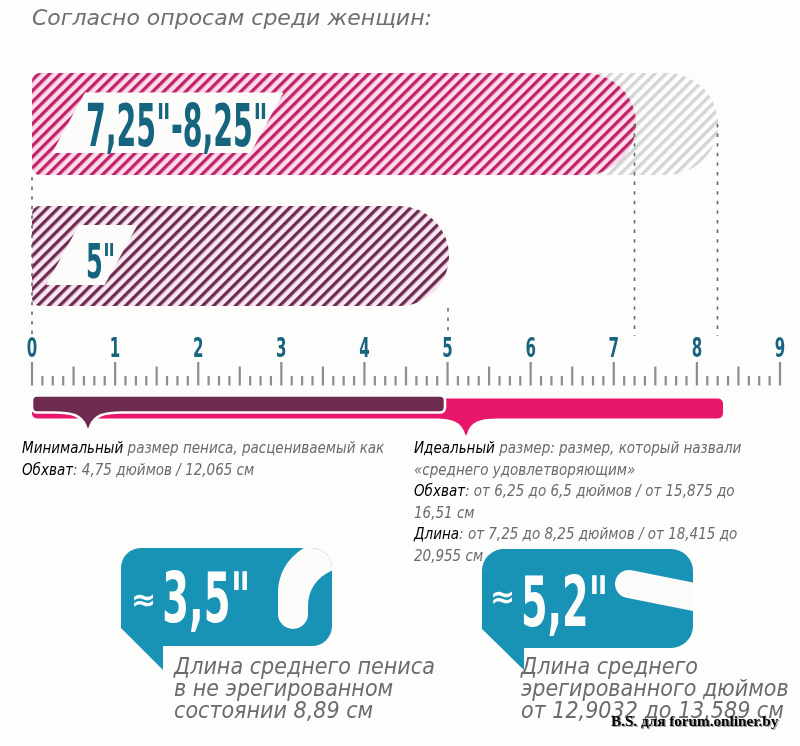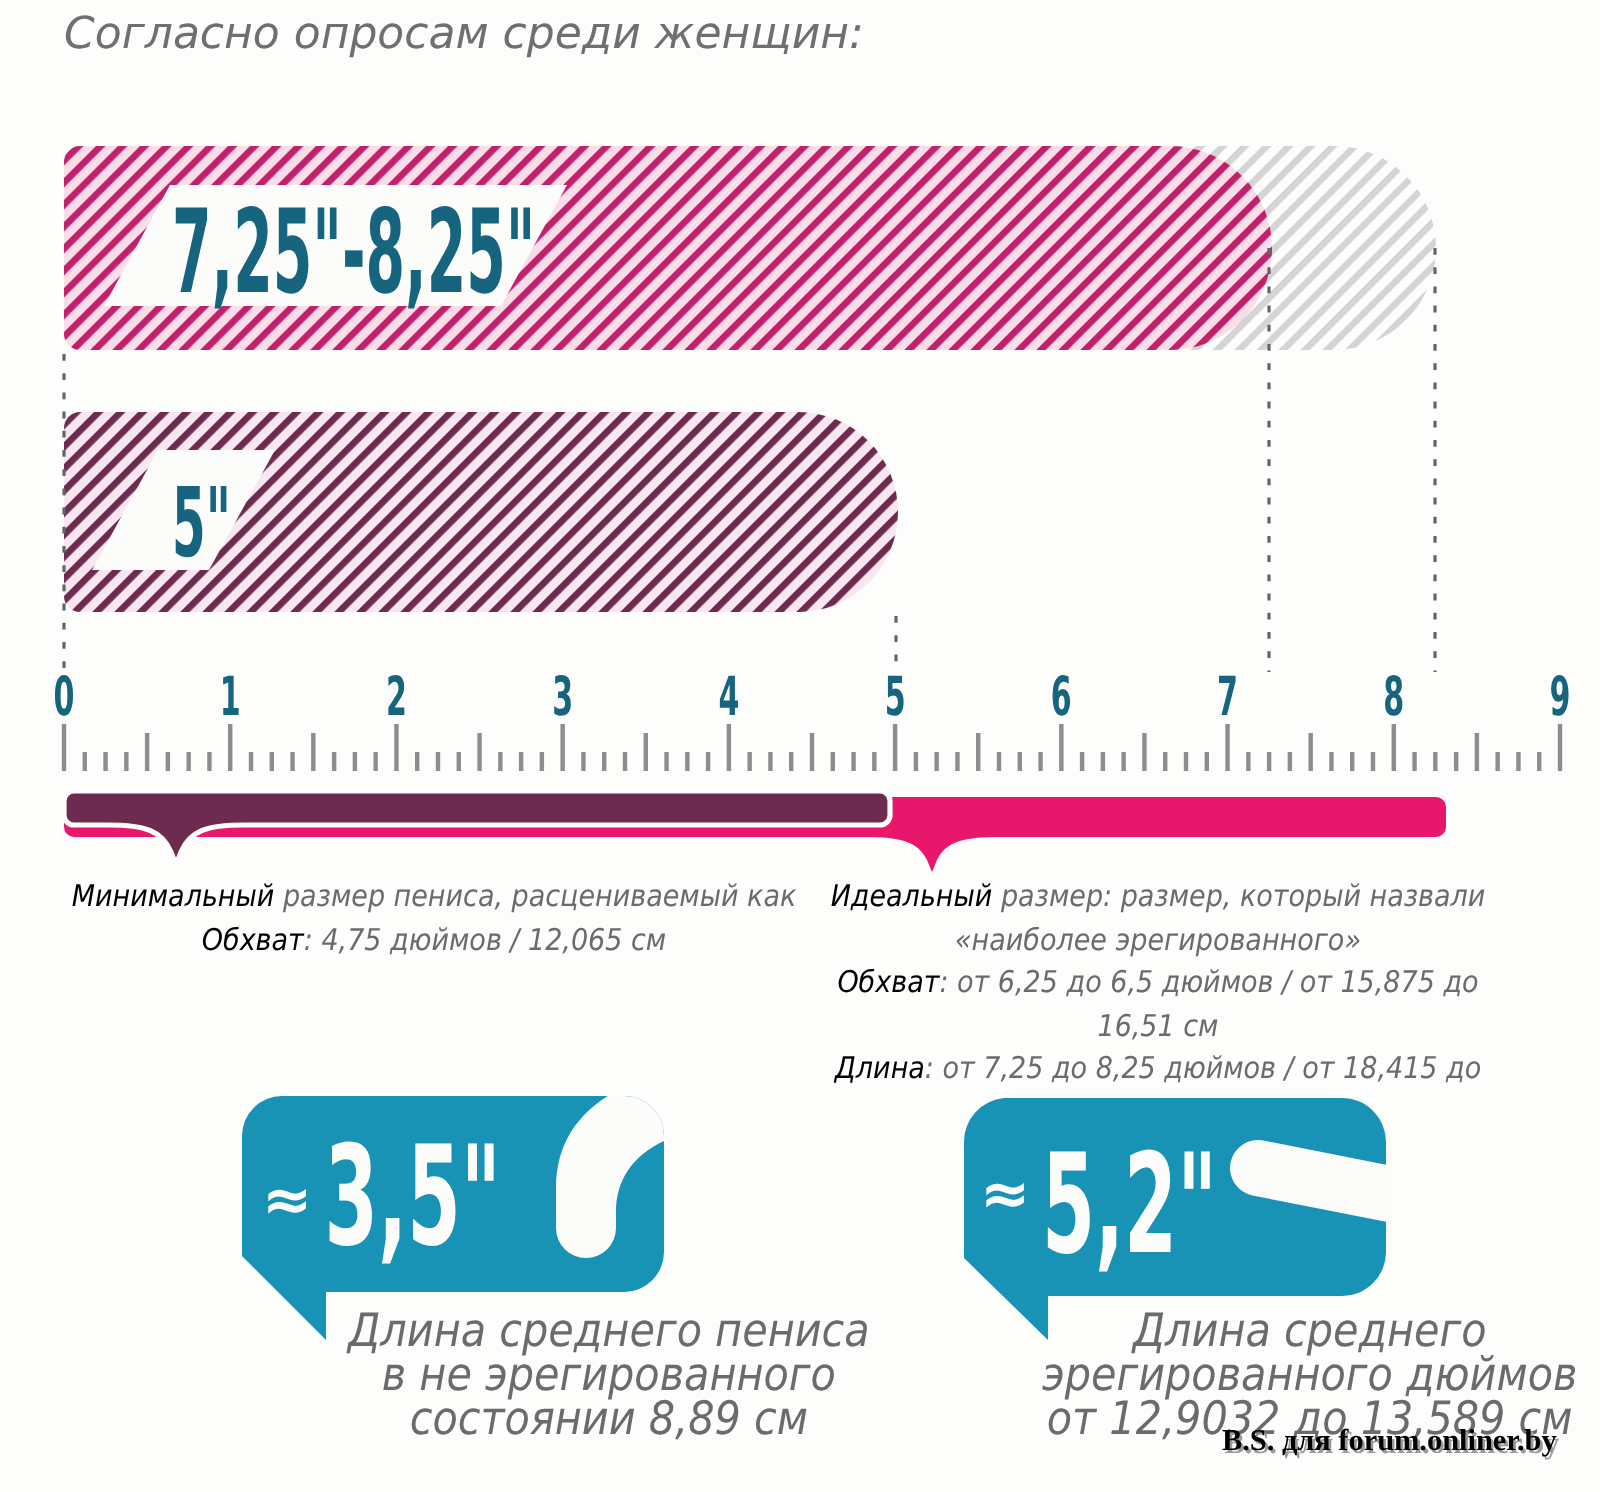--- a/index.html
+++ b/index.html
@@ -1,18 +1,18 @@
 <!DOCTYPE html>
 <html><head>
 <meta charset="utf-8">
 <style>
   html,body{margin:0;padding:0;}
   body{width:800px;height:746px;background:#fdfdfc;overflow:hidden;
        font-family:"DejaVu Sans","Liberation Sans",sans-serif;}
-  #stage{position:relative;width:684px;height:746px;background:#fdfdfc;text-align:center;}
+  #stage{position:relative;width:684px;height:746px;background:#fdfdfc;}
   svg.layer{position:absolute;left:0;top:0;width:800px;height:746px;}
   .title{position:absolute;left:32px;top:5px;font-family:"DejaVu Sans","Liberation Sans",sans-serif;
     font-style:italic;font-size:22px;color:#6f6f6f;white-space:nowrap;}
   .rulernum{font-family:"DejaVu Sans Condensed","DejaVu Sans",sans-serif;font-weight:bold;font-size:27px;}
   .barnum{font-family:"DejaVu Sans Condensed","DejaVu Sans",sans-serif;font-weight:bold;font-size:58px;
           fill:#17647f;letter-spacing:0px;}
   .barnum2{font-family:"DejaVu Sans Condensed","DejaVu Sans",sans-serif;font-weight:bold;font-size:48px;
           fill:#17647f;letter-spacing:0px;}
   .legend{position:absolute;font-family:"DejaVu Sans Condensed","DejaVu Sans",sans-serif;
           font-style:italic;font-size:15px;line-height:21.6px;}
@@ -35,28 +35,28 @@
 <body>
 
 <div id="stage">
   <div class="title">Согласно опросам среди женщин:</div>
   <div class="legend lg1">
     <div class="lline"><span class="tl">Минимальный</span><span class="gr"> размер пениса, расцениваемый как</span></div>
     <div class="lline"><span class="tl">Обхват</span><span class="gr">: 4,75 дюймов / 12,065 см</span></div>
   </div>
   <div class="legend lg2">
     <div class="lline"><span class="tl">Идеальный</span><span class="gr"> размер: размер, который назвали</span></div>
-    <div class="lline gr">«наиболее эрегированного»</div>
+    <div class="lline gr">«среднего удовлетворяющим»</div>
     <div class="lline"><span class="tl">Обхват</span><span class="gr">: от 6,25 до 6,5 дюймов / от 15,875 до 16,51 см</span></div>
     <div class="lline"><span class="tl">Длина</span><span class="gr">: от 7,25 до 8,25 дюймов / от 18,415 до 20,955 см</span></div>
   </div>
 
   <div class="caption cap1">
     <div>Длина среднего пениса</div>
-    <div>в не эрегированного</div>
+    <div>в не эрегированном</div>
     <div>состоянии 8,89 см</div>
   </div>
   <div class="caption cap2">
     <div>Длина среднего</div>
     <div>эрегированного дюймов</div>
     <div>от 12,9032 до 13,589 см</div>
   </div>
   <div class="watermark">B.S. для forum.onliner.by</div>
 
   <svg class="layer" viewBox="0 0 800 746">

